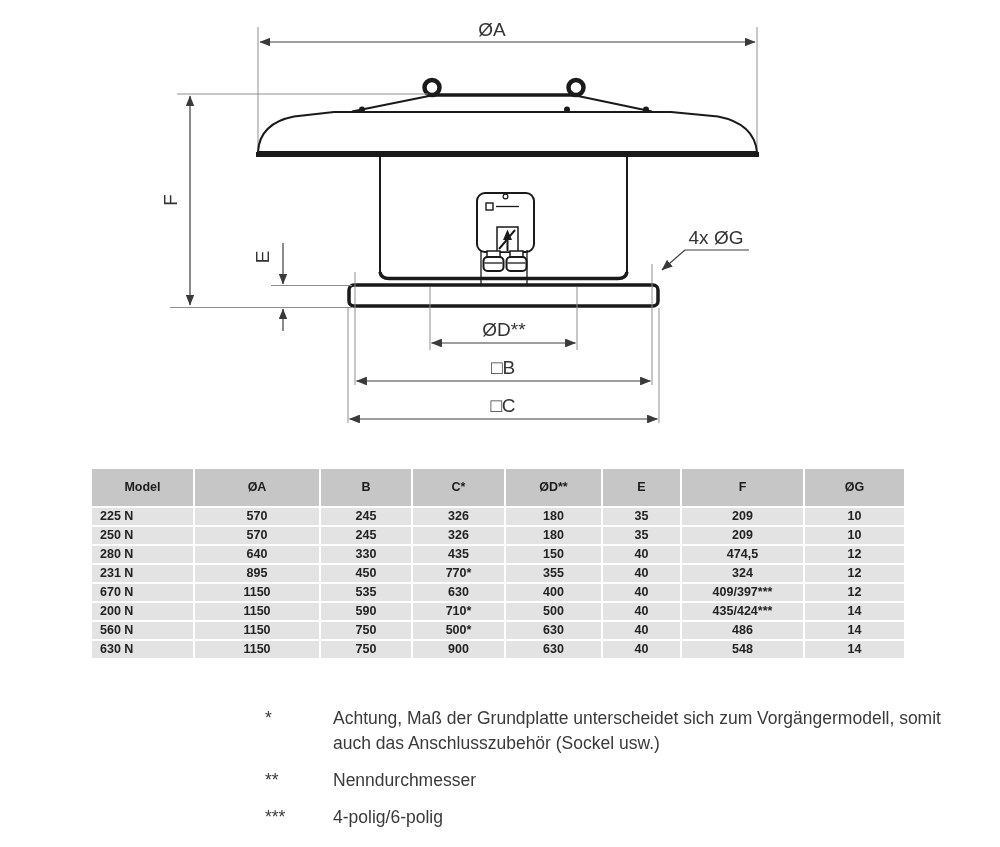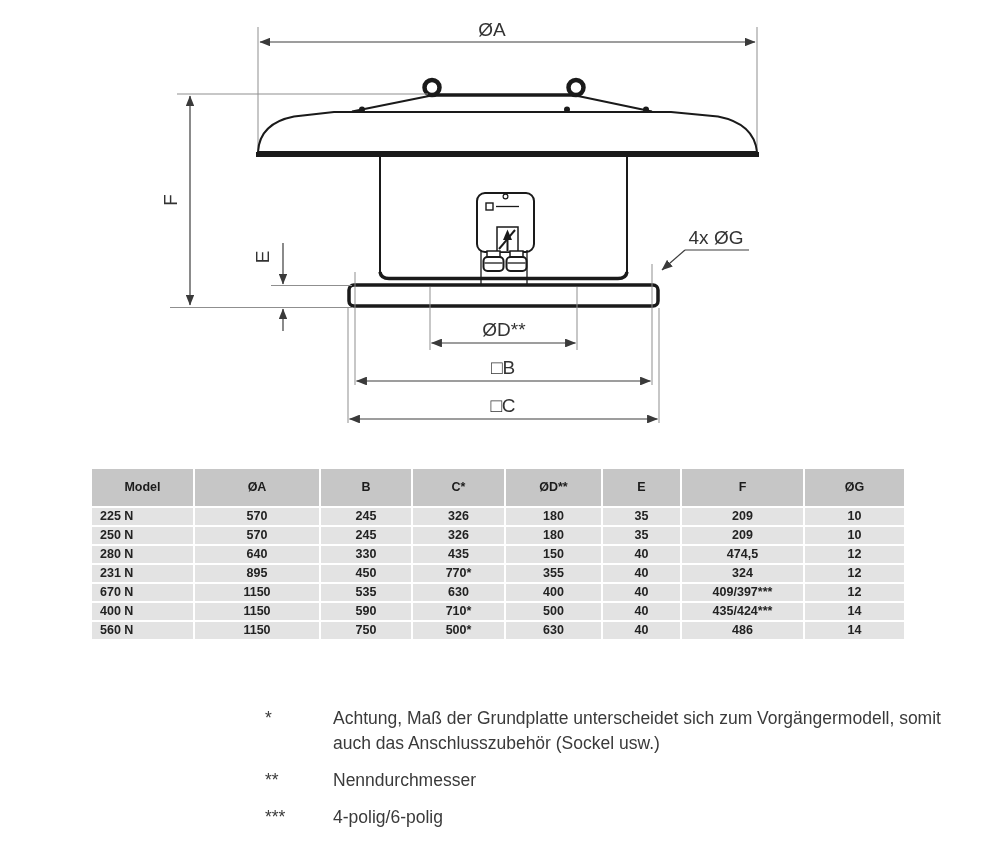--- a/index.html
+++ b/index.html
@@ -205,37 +205,47 @@
           <td>670 N</td>
           <td>1150</td>
           <td>535</td>
           <td>630</td>
           <td>400</td>
           <td>40</td>
           <td>409/397***</td>
           <td>12</td>
         </tr>
         <tr>
-          <td>400 N</td>
+          <td>200 N</td>
           <td>1150</td>
           <td>590</td>
           <td>710*</td>
           <td>500</td>
           <td>40</td>
           <td>435/424***</td>
           <td>14</td>
         </tr>
         <tr>
           <td>560 N</td>
           <td>1150</td>
           <td>750</td>
           <td>500*</td>
           <td>630</td>
           <td>40</td>
           <td>486</td>
+          <td>14</td>
+        </tr>
+        <tr>
+          <td>630 N</td>
+          <td>1150</td>
+          <td>750</td>
+          <td>900</td>
+          <td>630</td>
+          <td>40</td>
+          <td>548</td>
           <td>14</td>
         </tr>
       </tbody>
   </table>
 </div>
 
 <div class="footnotes">
     <div class="footnote">
       <span class="fn-marker">*</span>
       <span class="fn-text">Achtung, Maß der Grundplatte unterscheidet sich zum Vorgängermodell, somit auch das Anschlusszubehör (Sockel usw.)</span>

